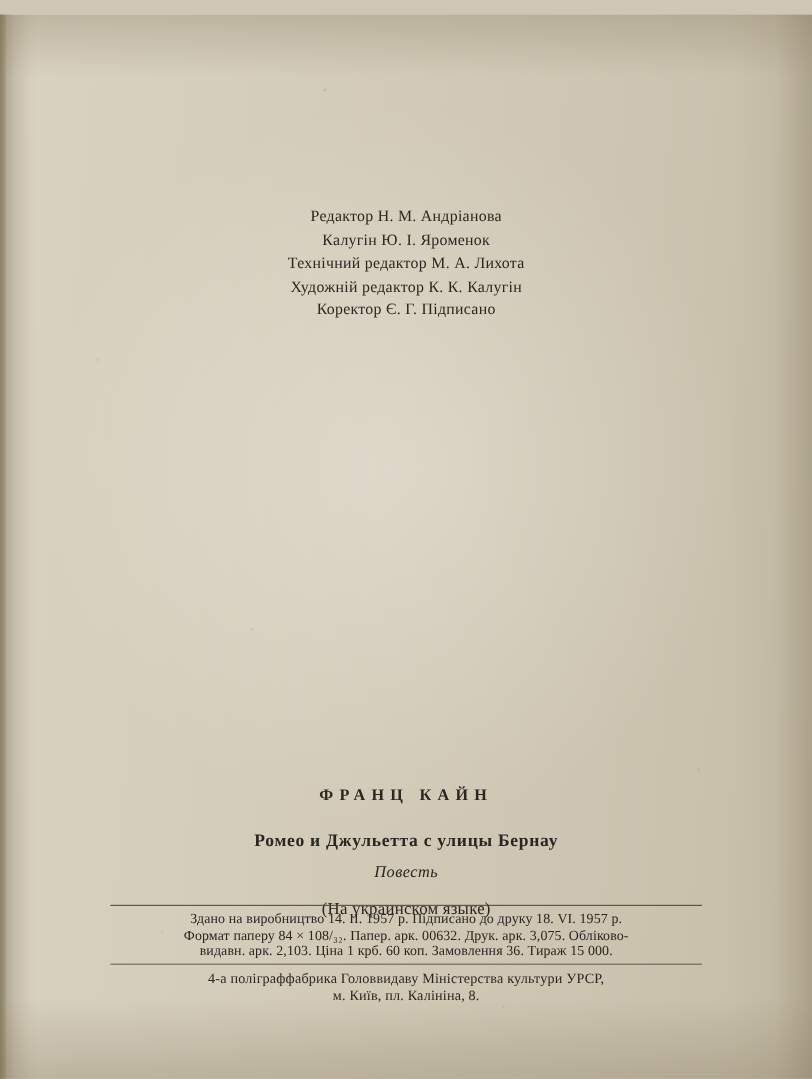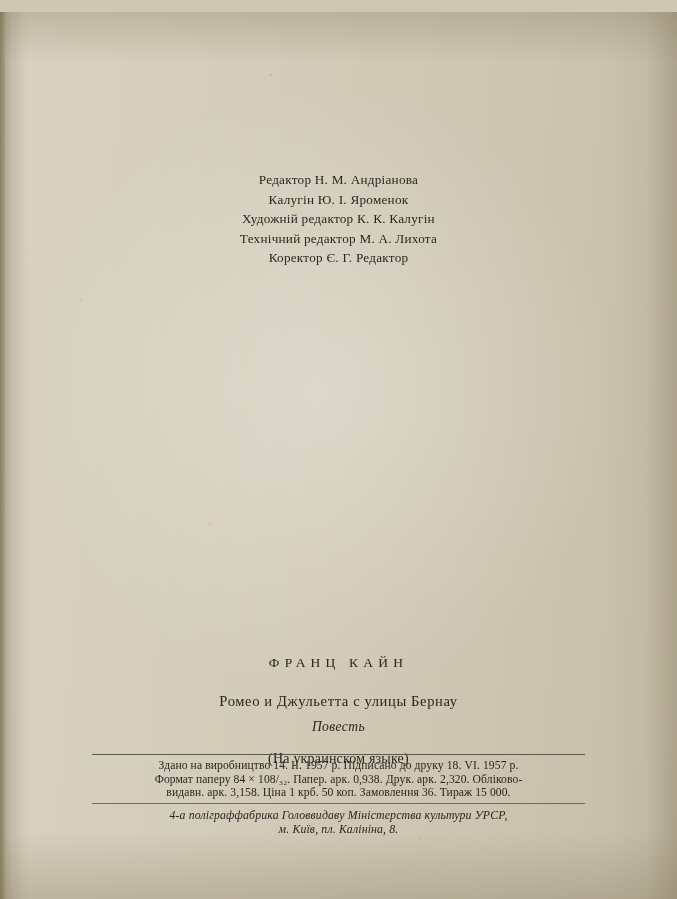--- a/index.html
+++ b/index.html
@@ -95,27 +95,27 @@
   
   .colophon {
     position: absolute;
     left: 0; right: 0;
     top: 643px;
     text-align: center;
     color: #2a2620;
   }
   .author {
     font-size: 13.5px;
-    font-weight: normal;
+    font-weight: bold;
     letter-spacing: 5.2px;
     margin-bottom: 22px;
   }
   .booktitle {
     font-size: 14.6px;
-    font-weight: normal;
+    font-weight: bold;
     letter-spacing: 0.6px;
     margin-bottom: 9px;
   }
   .genre {
     font-size: 13.6px;
     font-style: italic;
     letter-spacing: 0.4px;
     margin-bottom: 16px;
   }
   .language {
@@ -144,21 +144,20 @@
   .imprint-body .l {
     font-size: 11.6px;
     line-height: 13.6px;
     letter-spacing: 0.1px;
     white-space: nowrap;
   }
   .printer {
     padding: 4px 0 2px 0;
     text-align: center;
     color: #2a2620;
-    font-style: italic;
   }
   .printer .l {
     font-size: 11.8px;
     line-height: 14px;
     letter-spacing: 0.15px;
     white-space: nowrap;
   }
 </style>
 </head>
 <body>
@@ -168,38 +167,38 @@
   <div class="gutter-left"></div>
   <div class="gutter-left-edge"></div>
   <div class="edge-right"></div>
   <div class="edge-top"></div>
   <div class="edge-bottom"></div>
   <div class="speckle"></div>
 
   <div class="credits">
     <div class="line">Редактор Н. М. Андріанова</div>
     <div class="line">Калугін Ю. І. Яроменок</div>
+    <div class="line">Технічний редактор М. А. Лихота</div>
     <div class="line">Художній редактор К. К. Калугін</div>
-    <div class="line">Технічний редактор М. А. Лихота</div>
-    <div class="line">Коректор Є. Г. Редактор</div>
+    <div class="line">Коректор Є. Г. Підписано</div>
   </div>
 
   <div class="colophon">
     <div class="author">ФРАНЦ КАЙН</div>
     <div class="booktitle">Ромео и Джульетта с улицы Бернау</div>
     <div class="genre">Повесть</div>
     <div class="language">(На украинском языке)</div>
   </div>
 
   <div class="imprint">
     <div class="rule"></div>
     <div class="imprint-body">
       <div class="l">Здано на виробництво 14. II. 1957 р. Підписано до друку 18. VI. 1957 р.</div>
-      <div class="l">Формат паперу 84 × 108/₃₂. Папер. арк. 0,938. Друк. арк. 2,320. Обліково-</div>
-      <div class="l">видавн. арк. 3,158. Ціна 1 крб. 50 коп. Замовлення 36. Тираж 15 000.</div>
+      <div class="l">Формат паперу 84 × 108/₃₂. Папер. арк. 00632. Друк. арк. 3,075. Обліково-</div>
+      <div class="l">видавн. арк. 2,103. Ціна 1 крб. 60 коп. Замовлення 36. Тираж 15 000.</div>
     </div>
     <div class="rule thin"></div>
     <div class="printer">
       <div class="l">4-а поліграффабрика Головвидаву Міністерства культури УРСР,</div>
       <div class="l">м. Київ, пл. Калініна, 8.</div>
     </div>
   </div>
 
 </div>
 

